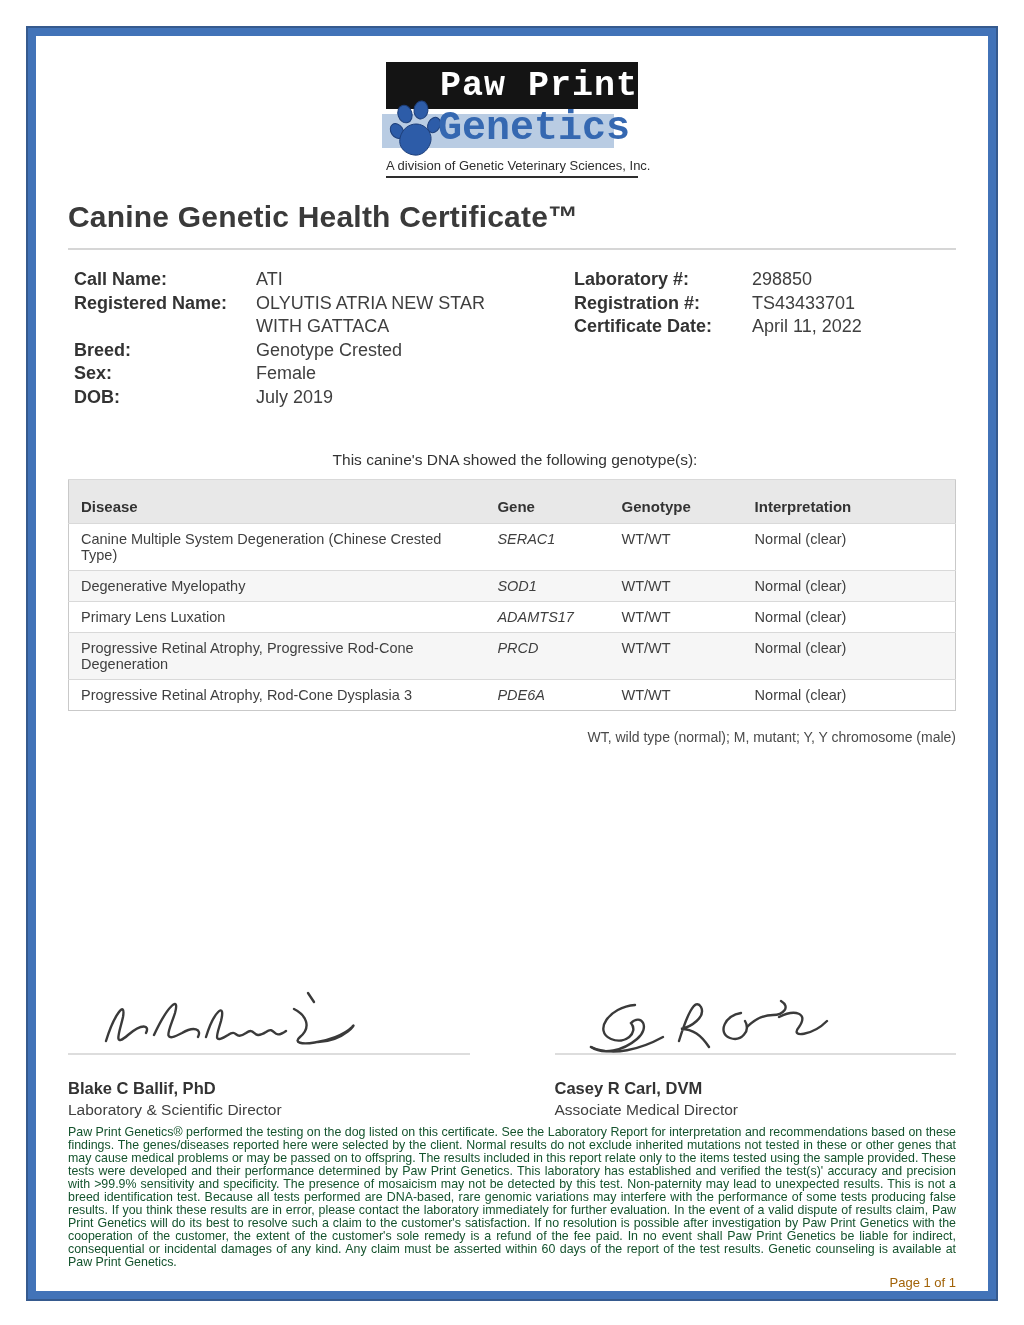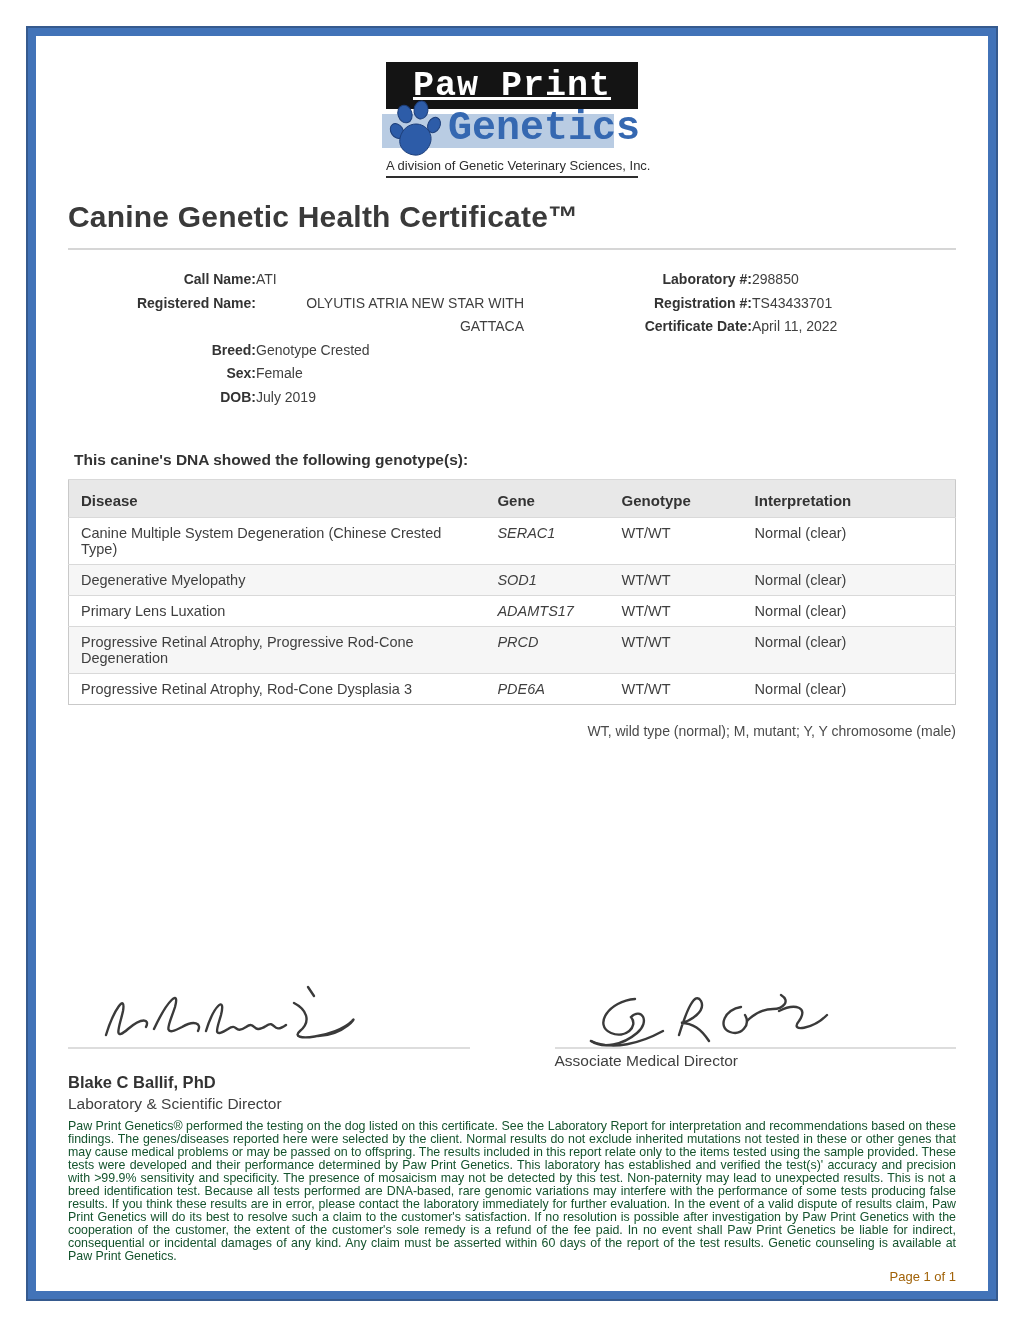--- a/index.html
+++ b/index.html
@@ -15,64 +15,64 @@
   }
   .content { padding: 26px 32px 0 32px; height: 100%; position: relative; }
 
   
   .logo-wrap { text-align: center; }
   .logo { display: inline-block; width: 252px; text-align: left; position: relative; }
   .logo-top {
     background: #141414; color: #ffffff;
     font-family: "Liberation Mono", "DejaVu Sans Mono", monospace;
     font-weight: bold; font-size: 35px; letter-spacing: 1px;
-    text-align: center; padding: 4px 0 3px 0; text-decoration: underline;
+    text-align: right; padding: 4px 0 3px 0;
   }
   .logo-mid { position: relative; height: 44px; margin-top: 1px; }
   .logo-band {
     position: absolute; left: -4px; right: 24px; top: 4px; bottom: 6px;
     background: #b9cce3;
   }
   .logo-genetics {
-    position: absolute; left: 62px; top: -4px;
+    position: absolute; left: 52px; top: -4px;
     font-family: "Liberation Mono", "DejaVu Sans Mono", monospace;
     font-weight: bold; font-size: 40px; color: #3568b1; letter-spacing: 0px;
   }
   .logo-paw { position: absolute; left: 2px; top: -10px; width: 60px; height: 60px; }
   .logo-tagline {
     margin-top: 4px;
     font-size: 13px; color: #2e2e2e;
     border-bottom: 2px solid #2e2e2e;
     padding-bottom: 3px; white-space: nowrap;
   }
 
   
   .cert-title {
     text-align: left; font-weight: bold; font-size: 30px; color: #3a3a3a;
     margin-top: 22px; letter-spacing: 0.2px;
   }
   .title-rule { border: none; border-top: 2px solid #d6d6d6; margin-top: 14px; }
 
   
   .info-grid { display: grid; grid-template-columns: 500px 1fr; margin-top: 18px; padding: 0 6px; }
-  .info-row { display: flex; line-height: 23.5px; font-size: 14px; text-align: right; }
+  .info-row { display: flex; line-height: 23.5px; font-size: 18px; }
   .info-label { font-weight: bold; color: #333333; flex: 0 0 182px; }
   .info-col-right .info-label { flex: 0 0 178px; }
   .info-value { color: #3f3f3f; }
   .info-col-left .info-value { max-width: 268px; }
 
   
-  .geno-heading { font-weight: bold; font-size: 15.5px; color: #333333; margin: 42px 0 10px 6px; }
+  .geno-heading { font-weight: normal; font-size: 15.5px; color: #333333; margin: 42px 0 10px 6px; text-align: center; }
   table.geno { width: 100%; border-collapse: collapse; font-size: 14.5px; }
   table.geno th, table.geno td {
     text-align: left; padding: 7px 12px; vertical-align: top;
     border-top: 1px solid #d9d9d9;
   }
   table.geno { border: 1px solid #c9c9c9; }
-  table.geno th { background: #e8e8e8; font-weight: bold; font-size: 15px; color: #333333; padding-top: 12px; padding-bottom: 8px; }
+  table.geno th { background: #e8e8e8; font-weight: bold; font-size: 15px; color: #333333; padding-top: 18px; padding-bottom: 8px; }
   table.geno tr.alt td { background: #f6f6f6; }
   td.gene { font-style: italic; }
   .geno-footnote { text-align: right; font-size: 14px; color: #4a4a4a; margin-top: 18px; }
 
   
   .sig-spacer { height: 252px; }
   .sig-grid { display: grid; grid-template-columns: 1fr 85px 1fr; }
   .sig-block { position: relative; }
   .sig-line { border-bottom: 2px solid #dddddd; height: 58px; }
   .sig-svg { position: absolute; left: 28px; top: -10px; }
@@ -228,20 +228,21 @@
           <g fill="none" stroke="#3a3a3a" stroke-width="2.4" stroke-linecap="round">
             <path d="M52,18 C26,20 10,44 28,52 C42,58 56,46 48,36 C58,26 68,40 54,52 C40,64 20,68 8,60"></path>
             <path d="M8,60 C30,70 58,62 80,50"></path>
             <path d="M96,54 C104,28 112,10 118,20 C123,30 108,40 98,42 C110,42 118,48 126,60"></path>
             <path d="M158,26 C142,28 134,46 147,51 C158,55 168,44 162,34"></path>
             <path d="M164,40 C172,32 180,28 190,28 C200,28 208,20 198,14"></path>
             <path d="M196,30 C212,22 226,26 216,40 C206,52 230,48 244,34"></path>
           </g>
         </svg>
         <div class="sig-line"></div>
+        <div class="signer-name">Casey R Carl, DVM</div>
         <div class="signer-title">Associate Medical Director</div>
       </div>
     </div>
 
     <div class="disclaimer">Paw Print Genetics® performed the testing on the dog listed on this certificate. See the Laboratory Report for interpretation and recommendations based on these findings. The genes/diseases reported here were selected by the client. Normal results do not exclude inherited mutations not tested in these or other genes that may cause medical problems or may be passed on to offspring. The results included in this report relate only to the items tested using the sample provided. These tests were developed and their performance determined by Paw Print Genetics. This laboratory has established and verified the test(s)' accuracy and precision with &gt;99.9% sensitivity and specificity. The presence of mosaicism may not be detected by this test. Non-paternity may lead to unexpected results. This is not a breed identification test. Because all tests performed are DNA-based, rare genomic variations may interfere with the performance of some tests producing false results. If you think these results are in error, please contact the laboratory immediately for further evaluation. In the event of a valid dispute of results claim, Paw Print Genetics will do its best to resolve such a claim to the customer's satisfaction. If no resolution is possible after investigation by Paw Print Genetics with the cooperation of the customer, the extent of the customer's sole remedy is a refund of the fee paid. In no event shall Paw Print Genetics be liable for indirect, consequential or incidental damages of any kind. Any claim must be asserted within 60 days of the report of the test results. Genetic counseling is available at Paw Print Genetics.</div>
 
     <div class="page-num">Page 1 of 1</div>
 
   </div>
 </div>

